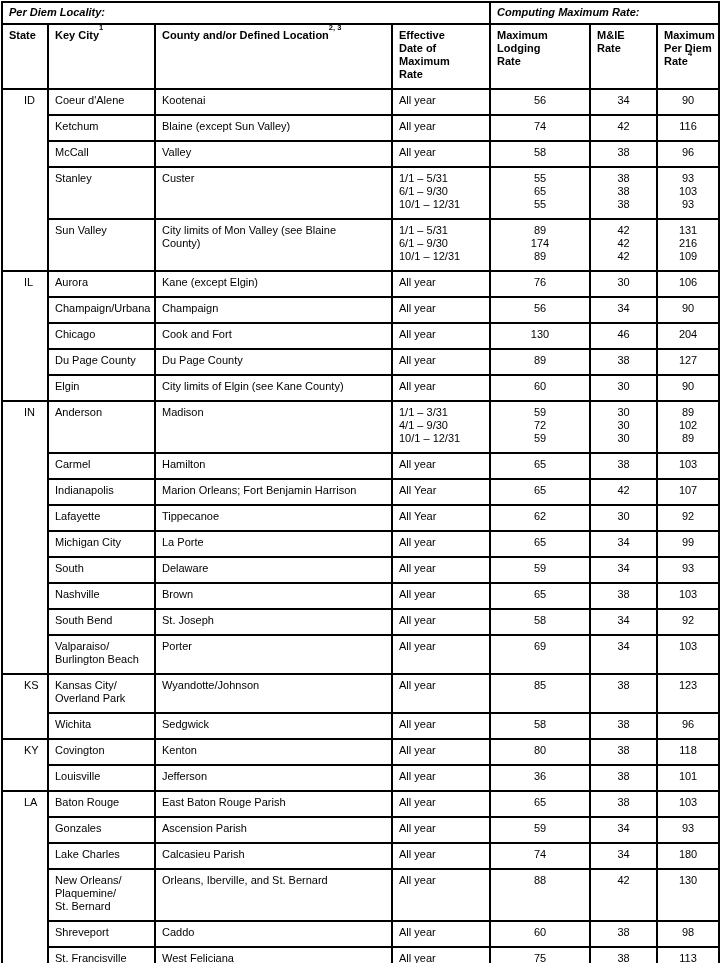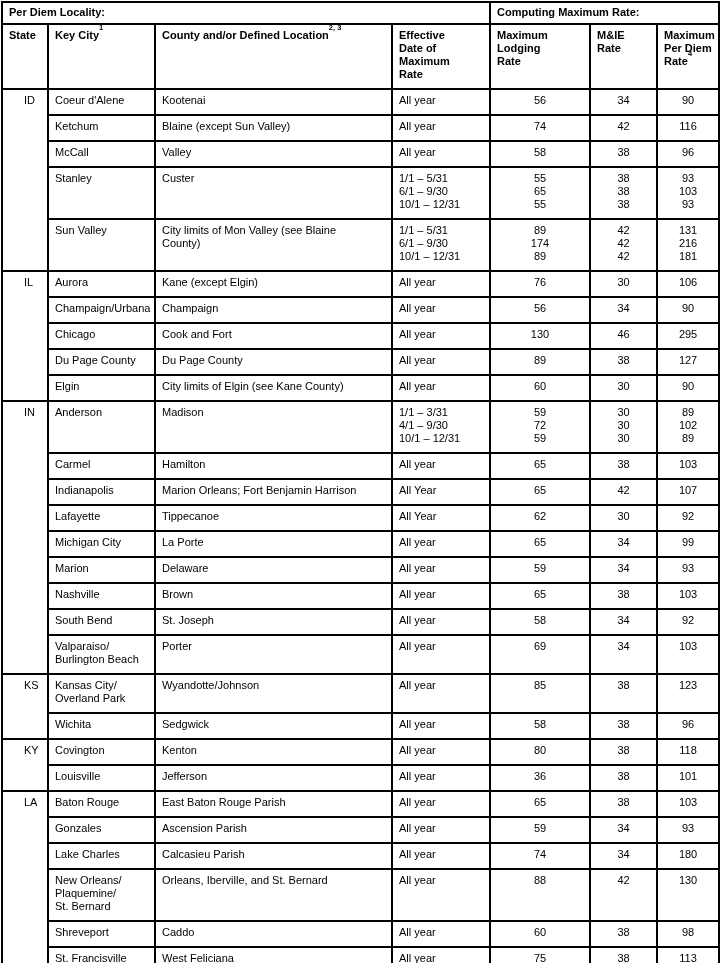--- a/index.html
+++ b/index.html
@@ -21,21 +21,21 @@
   th, td {
     border: 2px solid #000;
     vertical-align: top;
     font-size: 11px;
     line-height: 13px;
     padding: 4px 5px 7px 6px;
     white-space: pre-line;
     overflow: hidden;
   }
   thead th { font-weight: bold; text-align: left; }
-  tr.band th { padding: 3px 20px 4px 6px; }
+  tr.band th { padding: 3px 20px 4px 6px; font-style: italic; }
   td.txt { text-align: left; }
   td.num { text-align: center; padding-left: 2px; padding-right: 2px; }
   td.state { text-align: left; padding-left: 21px; }
   sup.fn {
     font-size: 7.5px;
     line-height: 0;
     position: relative;
     top: -4px;
     font-weight: bold;
   }
@@ -127,21 +127,21 @@
 6/1 – 9/30
 10/1 – 12/31</td>
           <td class="num">89
 174
 89</td>
           <td class="num">42
 42
 42</td>
           <td class="num">131
 216
-181</td>
+109</td>
         </tr>
         <tr>
           <td class="state" rowspan="5">IL</td>
           <td class="txt">Aurora</td>
           <td class="txt">Kane (except Elgin)</td>
           <td class="txt">All year</td>
           <td class="num">76</td>
           <td class="num">30</td>
           <td class="num">106</td>
         </tr>
@@ -152,21 +152,21 @@
           <td class="num">56</td>
           <td class="num">34</td>
           <td class="num">90</td>
         </tr>
         <tr>
           <td class="txt">Chicago</td>
           <td class="txt">Cook and Fort</td>
           <td class="txt">All year</td>
           <td class="num">130</td>
           <td class="num">46</td>
-          <td class="num">295</td>
+          <td class="num">204</td>
         </tr>
         <tr>
           <td class="txt">Du Page County</td>
           <td class="txt">Du Page County</td>
           <td class="txt">All year</td>
           <td class="num">89</td>
           <td class="num">38</td>
           <td class="num">127</td>
         </tr>
         <tr>
@@ -220,21 +220,21 @@
         </tr>
         <tr>
           <td class="txt">Michigan City</td>
           <td class="txt">La Porte</td>
           <td class="txt">All year</td>
           <td class="num">65</td>
           <td class="num">34</td>
           <td class="num">99</td>
         </tr>
         <tr>
-          <td class="txt">Marion</td>
+          <td class="txt">South</td>
           <td class="txt">Delaware</td>
           <td class="txt">All year</td>
           <td class="num">59</td>
           <td class="num">34</td>
           <td class="num">93</td>
         </tr>
         <tr>
           <td class="txt">Nashville</td>
           <td class="txt">Brown</td>
           <td class="txt">All year</td>

